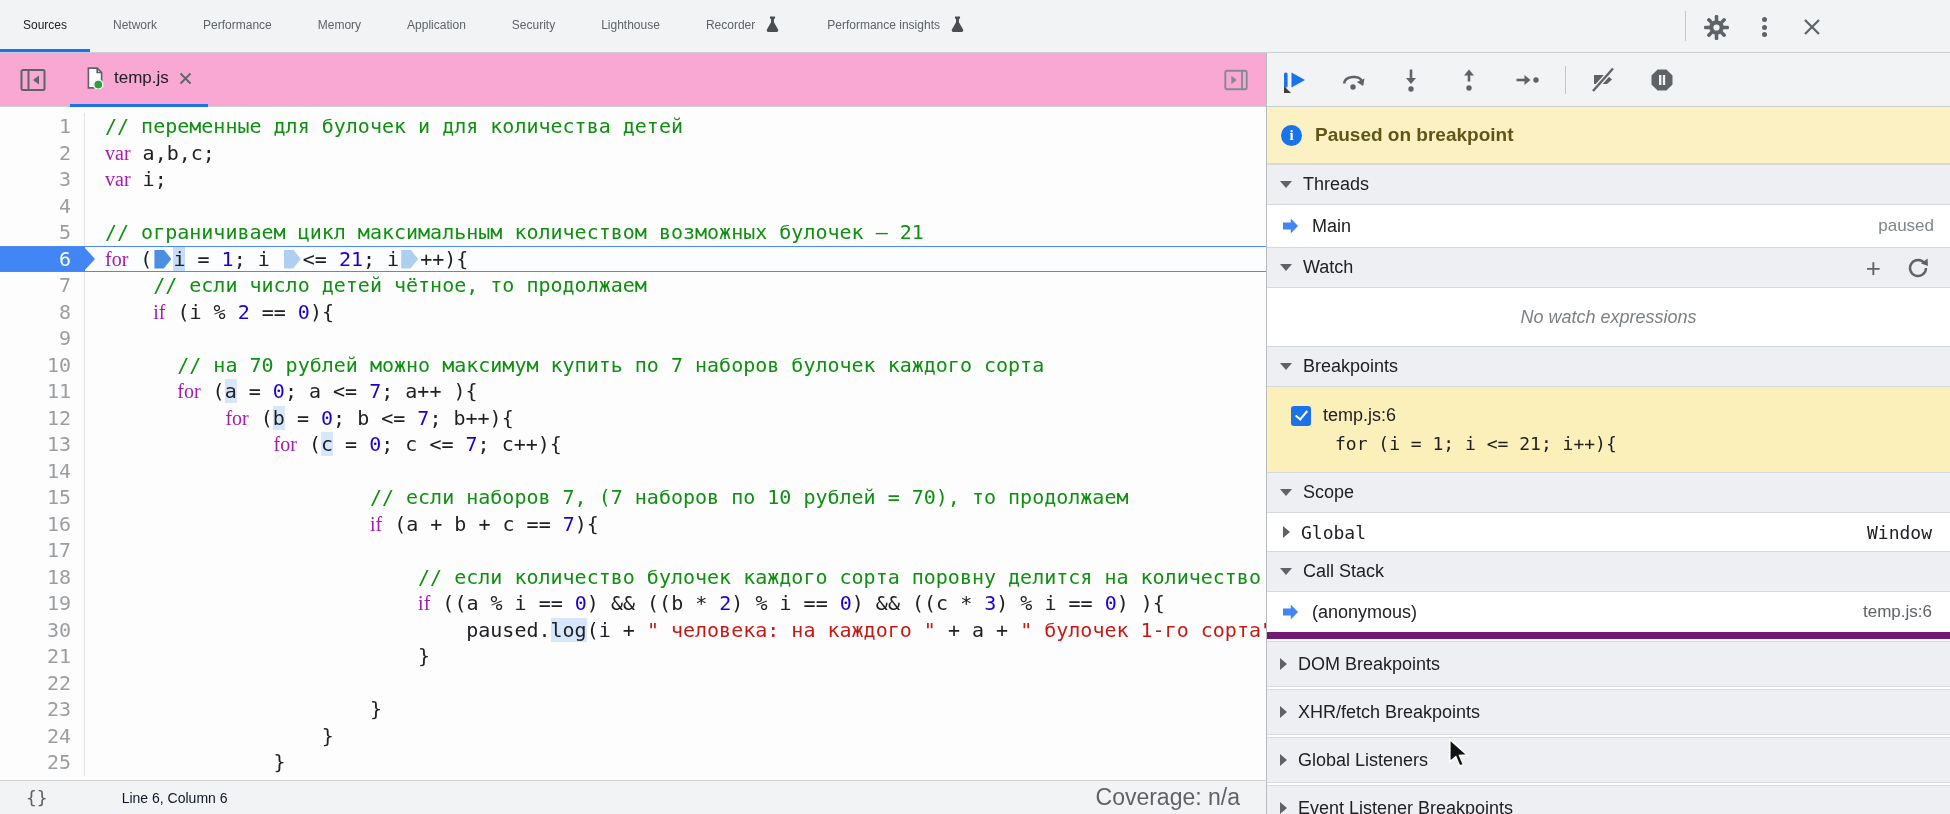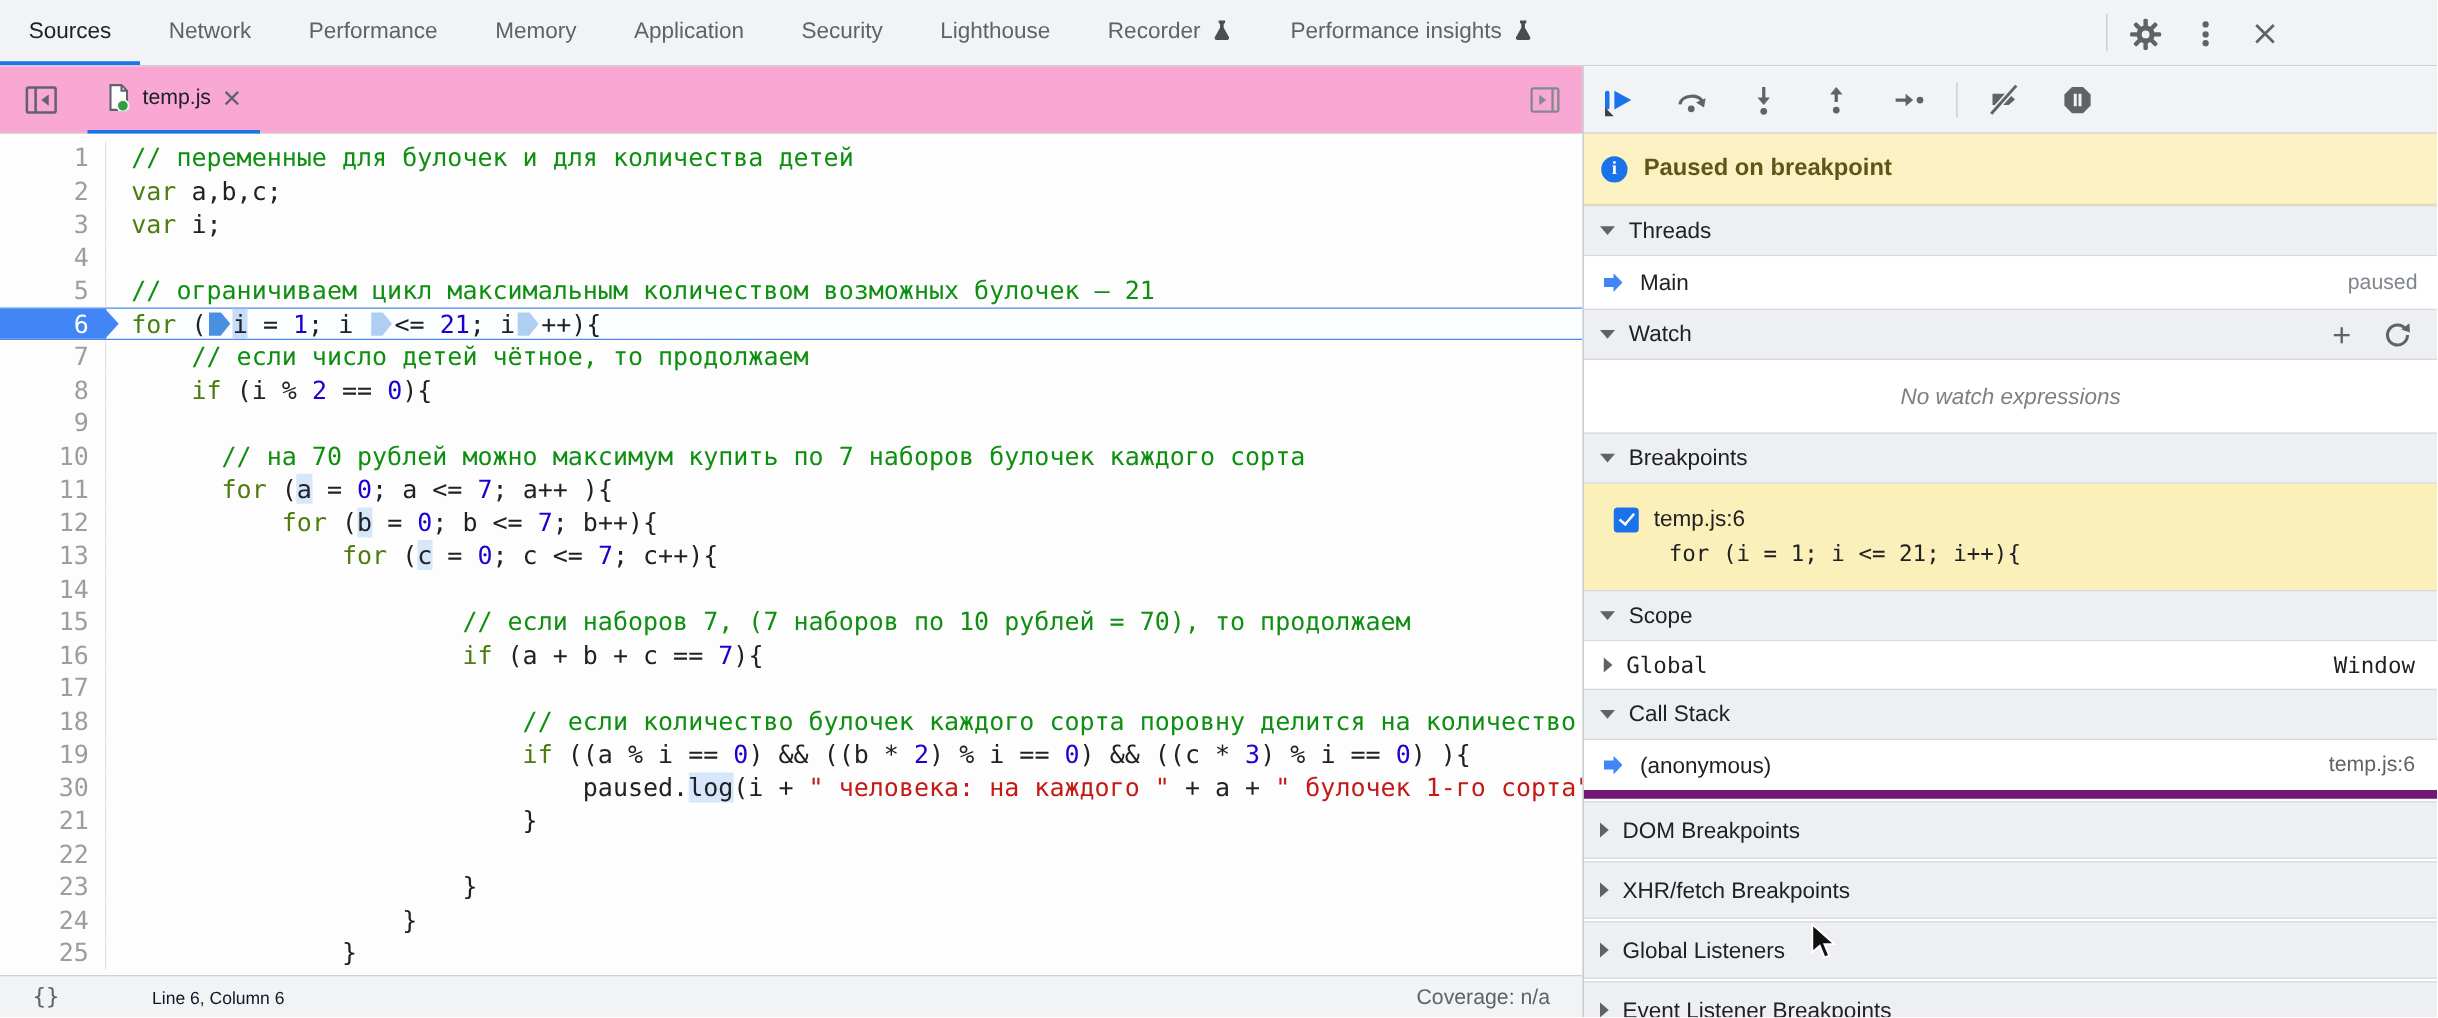--- a/index.html
+++ b/index.html
@@ -3,21 +3,21 @@
 <meta charset="utf-8">
 <style>
   * { margin:0; padding:0; box-sizing:border-box; }
   html,body { width:1950px; height:814px; overflow:hidden; background:#fff;
     font-family:"Liberation Sans", sans-serif; }
   #app { position:relative; width:1950px; height:814px; background:#fff; overflow:hidden; }
 
   
   #tabbar { position:absolute; left:0; top:0; width:1950px; height:53px;
     background:#f1f3f4; border-bottom:1px solid #cdd0d3; display:flex; align-items:stretch; }
-  .mtab { display:flex; align-items:center; gap:9px; padding:0 23px; font-size:18px;
+  .mtab { display:flex; align-items:center; gap:9px; padding:0 23px; font-size:12px;
     color:#5f6368; cursor:default; border-bottom:3px solid transparent; }
   .mtab.active { color:#202124; border-bottom:3px solid #1a73e8; }
   .flask { width:17px; height:19px; flex:0 0 auto; }
   .tb-divider { position:absolute; left:1685px; top:11px; width:1px; height:30px; background:#c3c6c9; }
   .tb-btn { position:absolute; top:9px; width:44px; height:36px; display:flex; align-items:center; justify-content:center; }
   #gear-btn { left:1694px; } #kebab-btn { left:1742px; } #close-btn { left:1790px; }
   .kebab span { display:block; width:5px; height:5px; border-radius:50%; background:#5f6368; margin:2.5px auto; }
 
   
   #filebar { position:absolute; left:0; top:53px; width:1266px; height:54px; background:#f9a8d4;
@@ -35,35 +35,35 @@
   .crow { display:flex; height:26.5px; line-height:26.5px;
     font-family:"DejaVu Sans Mono", monospace; font-size:20px; }
   .gut { flex:0 0 85px; text-align:right; padding-right:13px; color:#9b9ea1;
     border-right:1px solid #e4e4e4; position:relative; }
   .cline { white-space:pre; padding-left:20px; color:#202124; }
   .crow.exec { border-top:1px solid #4d8af0; border-bottom:1px solid #4d8af0;
     line-height:24.5px; background:#fbfdff; }
   .crow.exec .gut { background:#4285f4; color:#fff; border-right-color:transparent; }
   .crow.exec .gut::after { content:""; position:absolute; right:-11px; top:0;
     border-left:11px solid #4285f4; border-top:12.3px solid transparent; border-bottom:12.3px solid transparent; }
-  .c-kw  { color:#4d7c0f; } .c-num { color:#1c00cf; } .c-str { color:#c41a16; }
+  .c-kw  { color:#a21caf;font-family:Liberation Serif, serif; } .c-num { color:#1c00cf; } .c-str { color:#c41a16; }
   .c-com { color:#0e8f10; } .c-pl  { color:#202124; }
   .c-hl  { color:#202124; background:#d7e7fb; }
   .c-hl2 { color:#202124; background:#c6dcf8; }
   .marker { display:inline-block; width:17px; height:19px; margin:0 2px; vertical-align:-3px;
     clip-path:polygon(0 0,55% 0,100% 50%,55% 100%,0 100%); }
   .marker.filled { background:#4b8fe3; }
   .marker.lite   { background:#aecff2; }
 
   
   #statusbar { position:absolute; left:0; top:780px; width:1266px; height:34px; background:#f1f3f4;
     border-top:1px solid #cfd2d5; display:flex; align-items:center; padding:0 26px; }
   #statusbar .braces { font-family:"DejaVu Sans Mono", monospace; font-size:18px; color:#5f6368; margin-right:28px; }
   #statusbar .pos { font-size:14px; color:#0f172a;margin-left:46px; }
-  #statusbar .cov { margin-left:auto; font-size:17px; color:#5f6368; }
+  #statusbar .cov { margin-left:auto; font-size:23px; color:#5f6368; }
 
   
   #rightpanel { position:absolute; left:1266px; top:53px; width:684px; height:761px;
     border-left:1px solid #b8bbbe; background:#fff; display:flex; flex-direction:column; overflow:hidden; }
   #dbg-toolbar { flex:0 0 54px; background:#f1f3f4; border-bottom:1px solid #c9cccf;
     display:flex; align-items:center; padding-left:6px; }
   .dbtn { width:44px; height:44px; margin-right:14px; display:flex; align-items:center; justify-content:center; position:relative; }
   .dbg-divider { width:1px; height:28px; background:#c3c6c9; margin:0 16px 0 2px; }
   #banner { flex:0 0 57px; background:#fbf1c2; border-bottom:1px solid #e7dda9;
     display:flex; align-items:center; padding-left:14px; gap:13px; }

